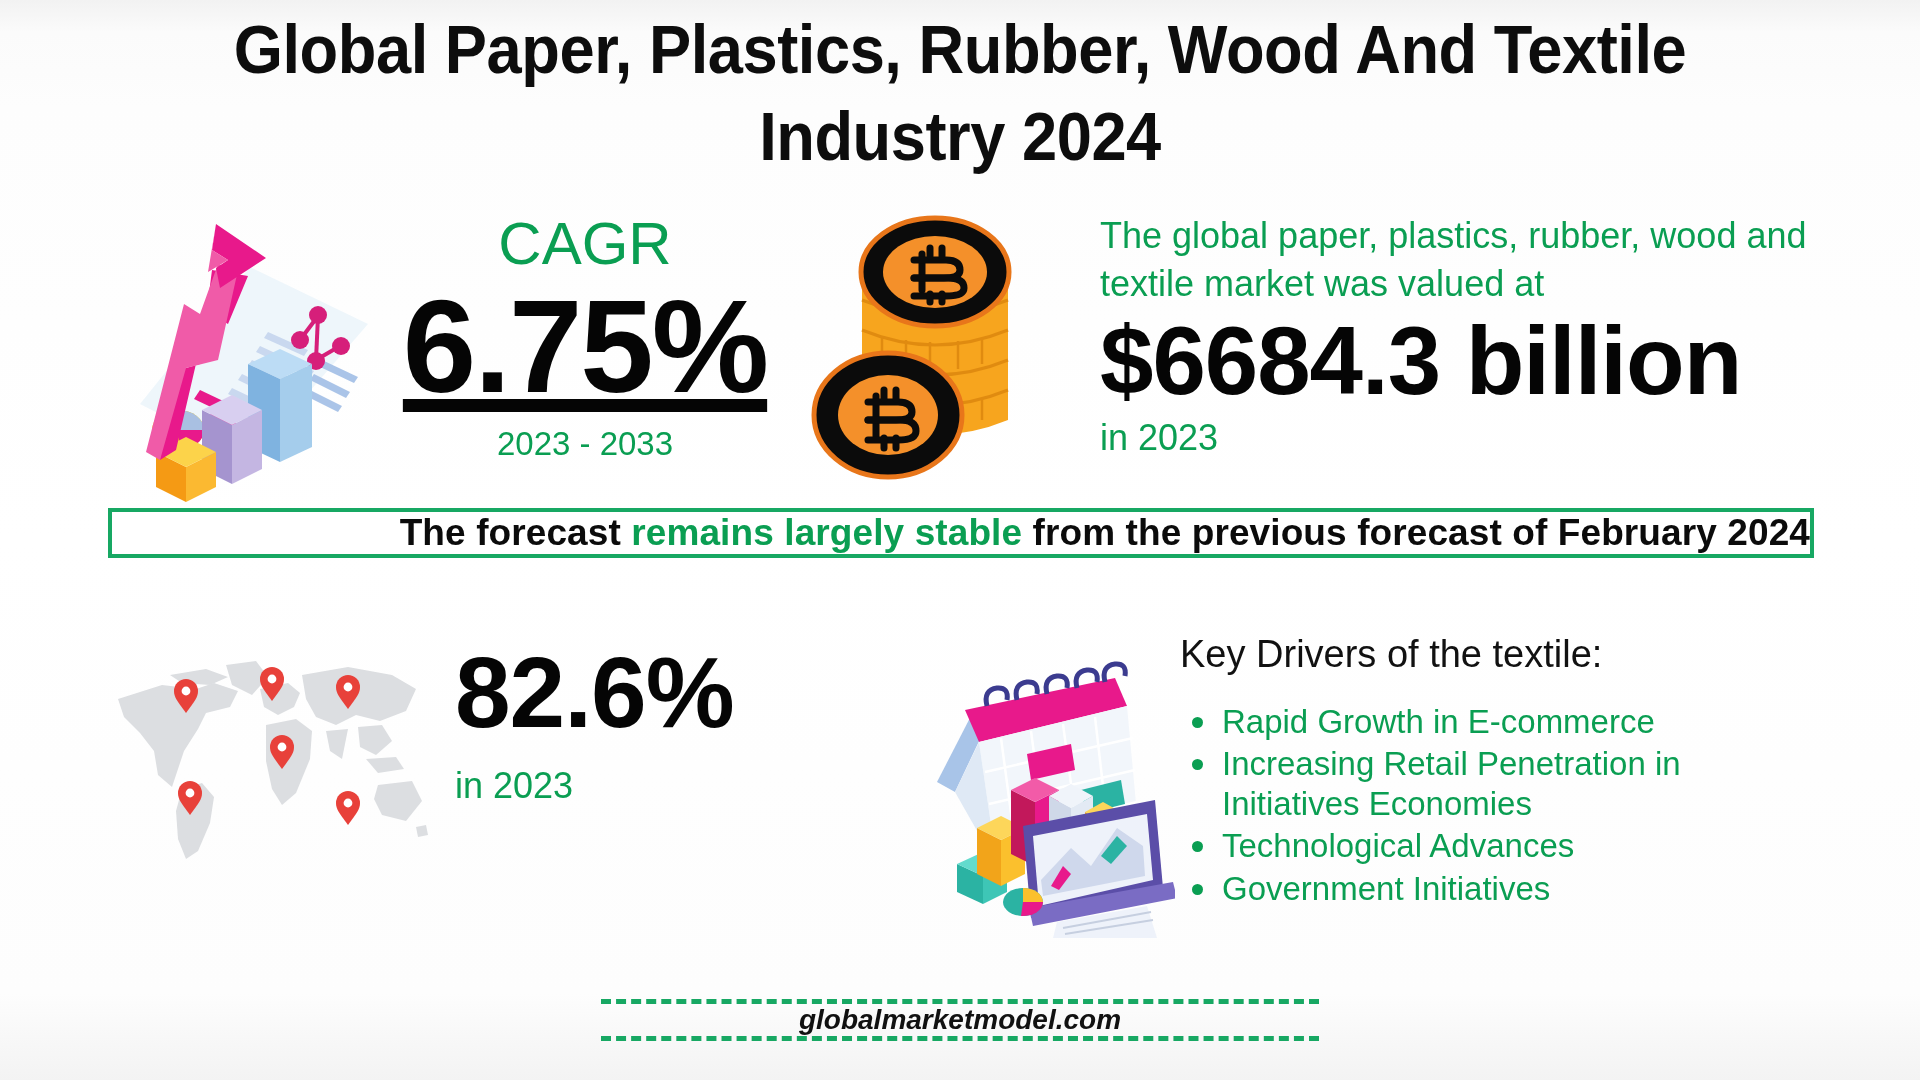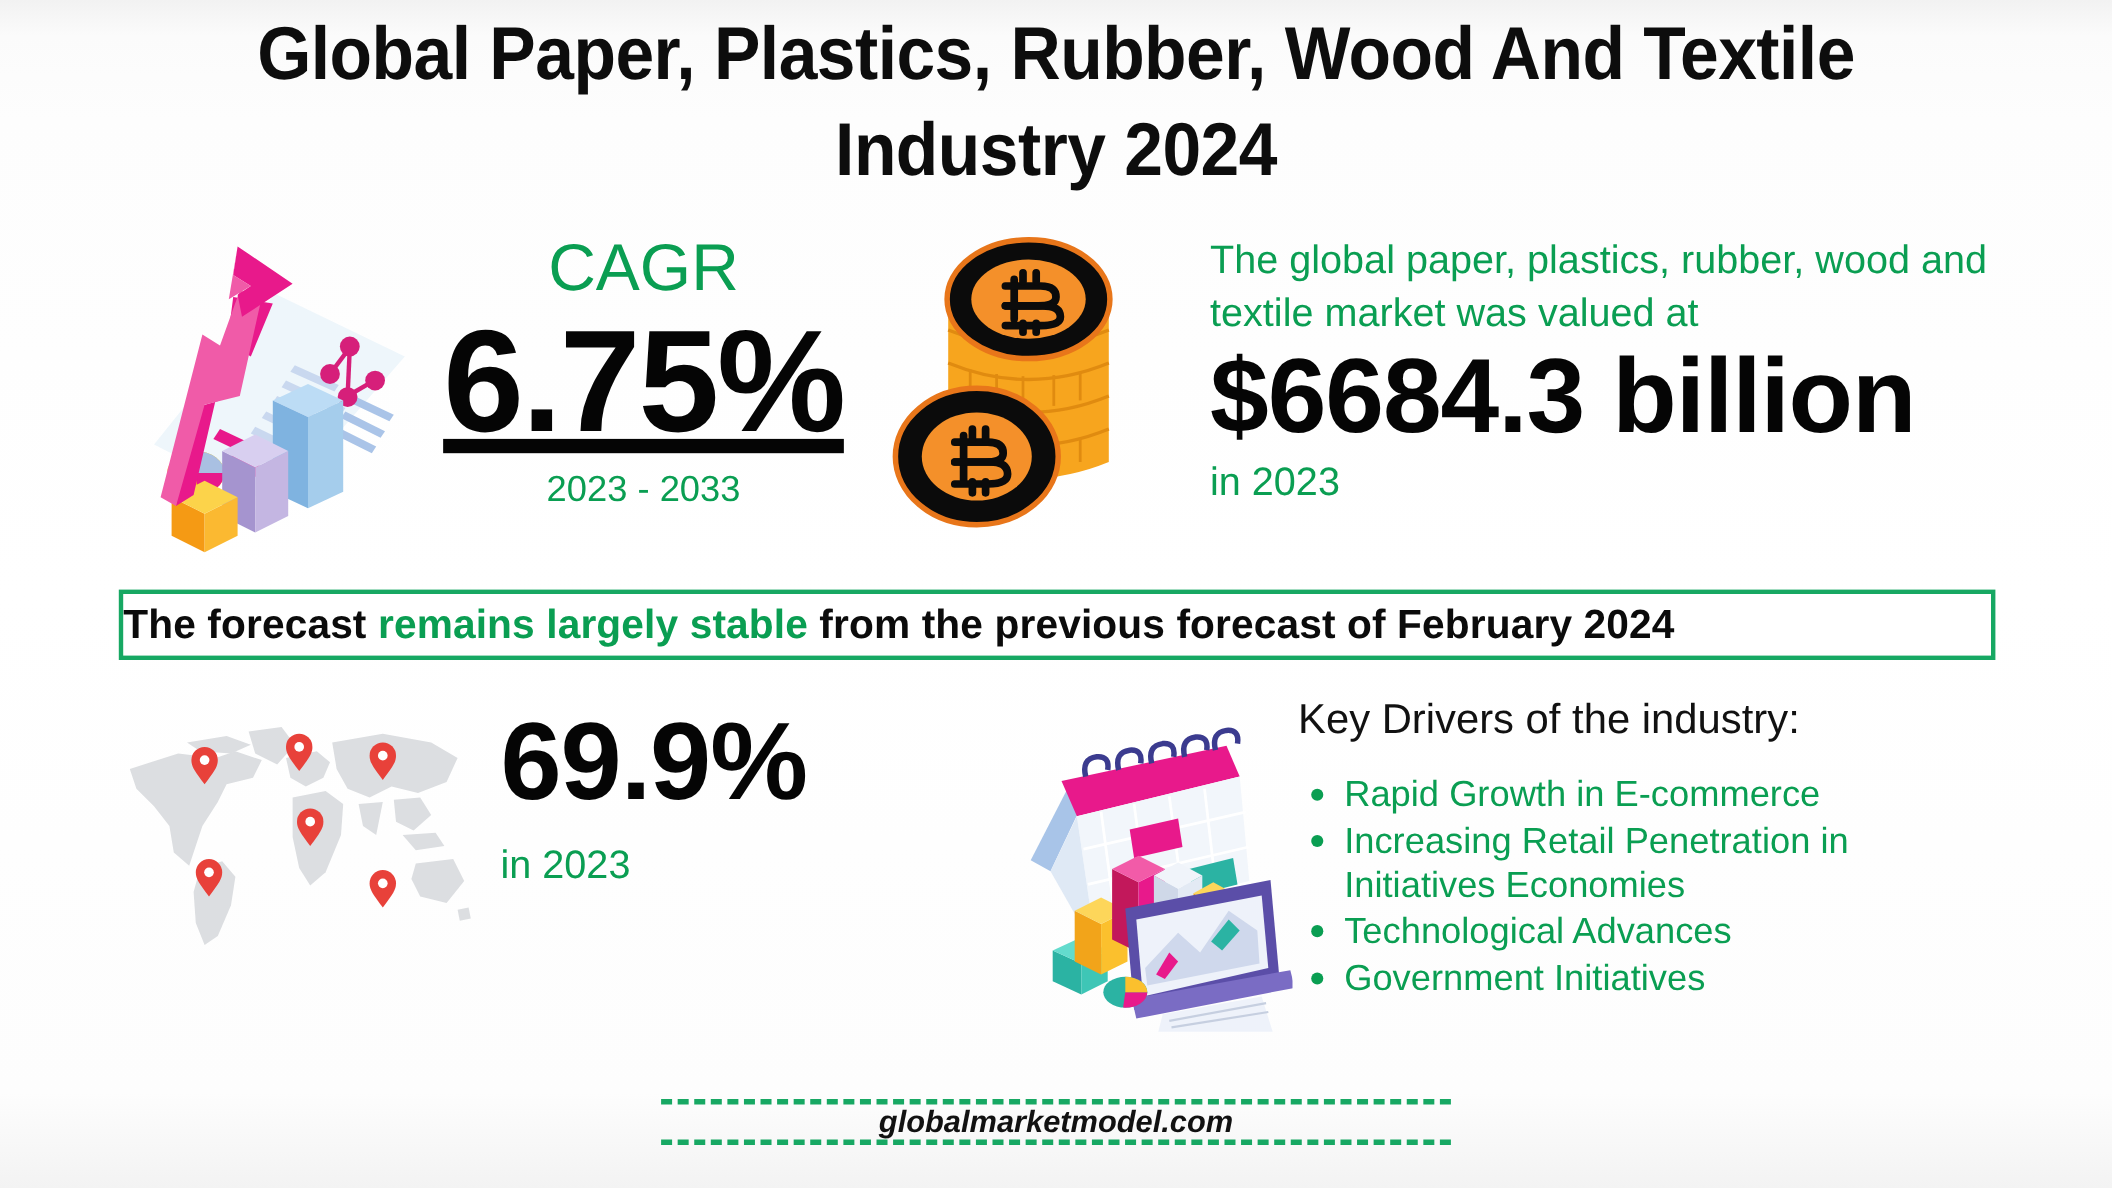--- a/index.html
+++ b/index.html
@@ -61,24 +61,24 @@
     font-weight:bold;
     font-size:96px;
     line-height:1.08;
     color:#050505;
     letter-spacing:-1px;
     margin-top:2px;
   }
   .market-year { font-size:36px; color:#0a9e52; margin-top:4px; }
   
   .banner {
-    position:absolute; left:108px; top:536px; width:1706px; height:64px;
+    position:absolute; left:108px; top:508px; width:1706px; height:50px;
     border:4px solid #17a863;
     background:rgba(255,255,255,0.55);
-    display:flex; align-items:center; justify-content:flex-start;
+    display:flex; align-items:center; justify-content:flex-end;
   }
   .banner-text {
     font-family:"Liberation Sans Narrow","Liberation Sans",sans-serif;
     font-weight:bold;
     font-size:37px;
     color:#0b0b0b;
     letter-spacing:0.1px;
     white-space:nowrap;
   }
   .banner-text .hl { color:#0a9e52; }
@@ -325,21 +325,21 @@
           </g>
         <g transform="translate(238,152)">
             <path d="M0,18 C-9,6 -12,2 -12,-4 A12,12 0 0,1 12,-4 C12,2 9,6 0,18 Z" fill="#e8413a"></path>
             <circle cx="0" cy="-4" r="4.4" fill="#ffffff"></circle>
           </g>
       </g>
     </svg>
   </div>
 
   <div class="usaBlock">
-    <div class="usa-value">69.9%</div>
+    <div class="usa-value">82.6%</div>
     <div class="usa-year">in 2023</div>
   </div>
 
   <div class="compArt">
     <svg viewBox="0 0 270 290" width="270" height="290" aria-hidden="true">
 
       <g>
         <polygon points="32,132 68,62 84,70 50,142" fill="#a8c4e8"></polygon>
         <polygon points="60,60 210,28 222,56 74,92" fill="#e8198b"></polygon>
         <polygon points="74,92 222,56 234,186 92,216" fill="#f2f6fb"></polygon>
@@ -402,21 +402,21 @@
 
       <g transform="translate(118,252)">
         <ellipse cx="0" cy="0" rx="20" ry="14" fill="#2bb3a3"></ellipse>
         <path d="M0,0 L20,0 A20,14 0 0,1 -2,14 Z" fill="#e8198b"></path>
         <path d="M0,0 L0,-14 A20,14 0 0,1 20,0 Z" fill="#fbc02d"></path>
       </g>
     </svg>
   </div>
 
   <div class="driversBlock">
-    <div class="drivers-title">Key Drivers of the industry:</div>
+    <div class="drivers-title">Key Drivers of the textile:</div>
     <ul class="drivers-list">
       <li><span class="dot"></span><span>Rapid Growth in E-commerce</span></li>
       <li><span class="dot"></span><span>Increasing Retail Penetration in Initiatives Economies</span></li>
       <li><span class="dot"></span><span>Technological Advances</span></li>
       <li><span class="dot"></span><span>Government Initiatives</span></li>
     </ul>
   </div>
 
   <div class="footer">
     <div class="dashline"></div>

